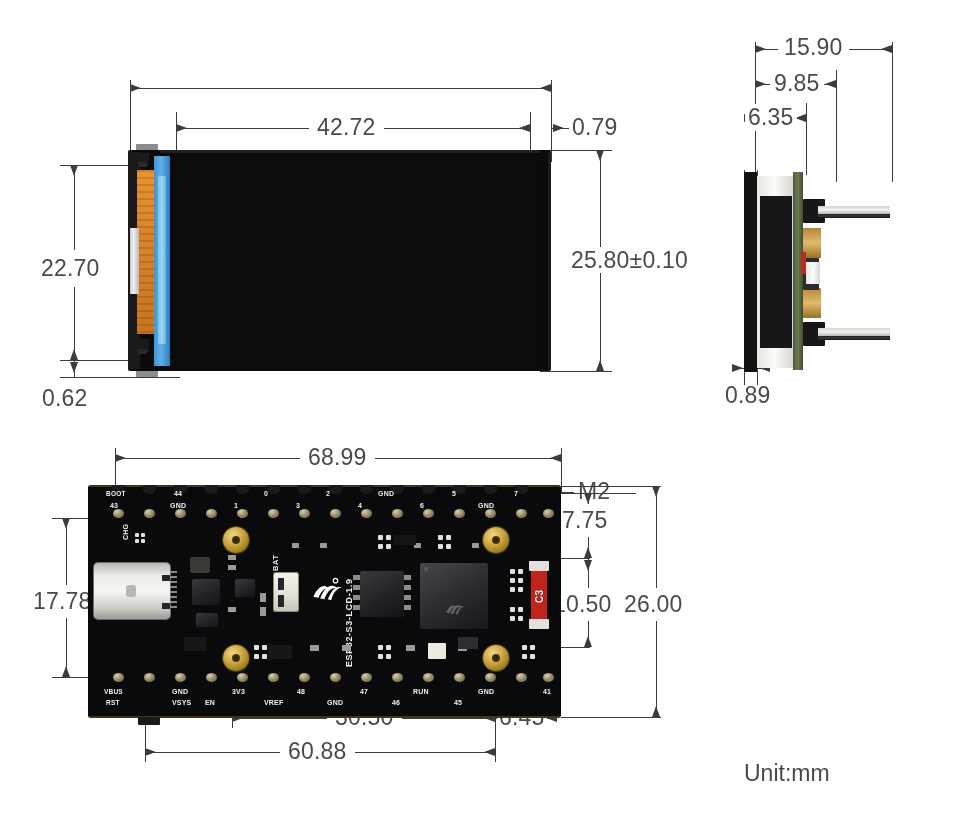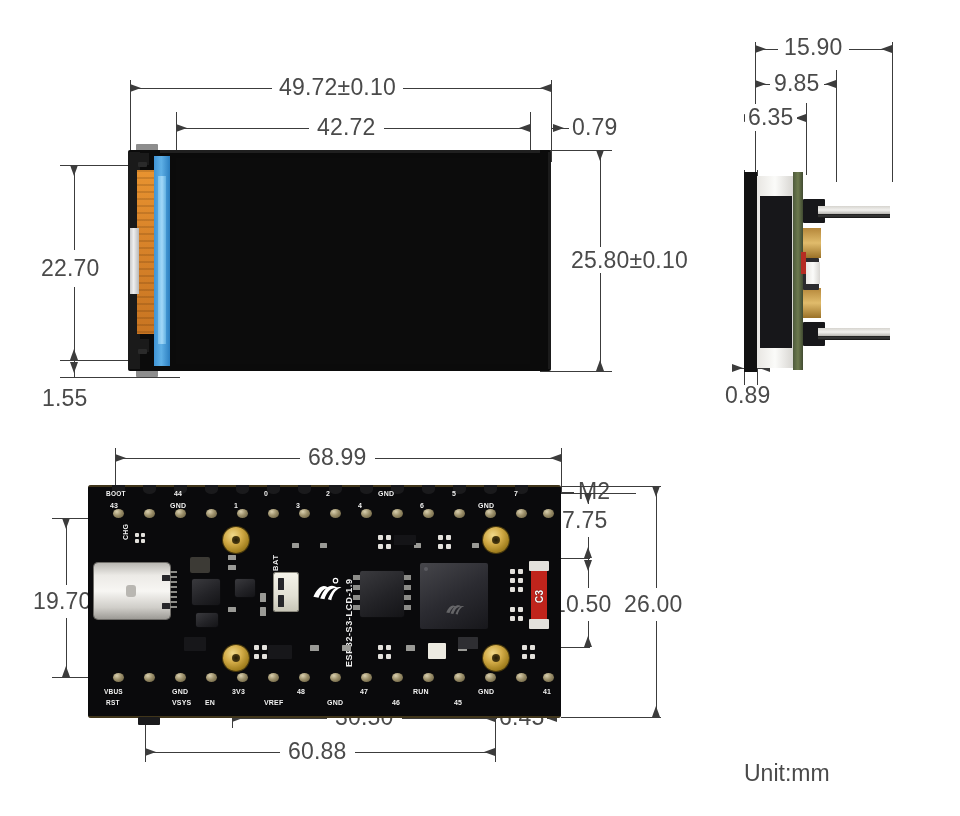--- a/index.html
+++ b/index.html
@@ -228,21 +228,20 @@
 
 <div id="root">
 
   <div id="view-front" class="abs" style="left:0;top:0;width:660px;height:420px;">
 
     <div class="ext-v" style="left:130px;top:80px;height:82px;"></div>
     <div class="ext-v" style="left:551px;top:80px;height:82px;"></div>
     <div class="dimline-h" style="left:130px;top:88px;width:421px;"></div>
     <div class="arw right" style="left:130px;top:83.5px;"></div>
     <div class="arw left" style="left:540px;top:83.5px;"></div>
-    <div class="dim" style="left:272px;top:74px;background:#fff;padding:0 7px;">49.72±0.10</div>
 
     <div class="ext-v" style="left:176px;top:112px;height:56px;"></div>
     <div class="ext-v" style="left:530px;top:112px;height:56px;"></div>
     <div class="dimline-h" style="left:176px;top:128px;width:354px;"></div>
     <div class="arw right" style="left:176px;top:123.5px;"></div>
     <div class="arw left" style="left:519px;top:123.5px;"></div>
     <div class="dim" style="left:309px;top:114px;background:#fff;padding:0 8px;">42.72</div>
 
     <div class="dimline-h" style="left:551px;top:128px;width:18px;"></div>
     <div class="arw right" style="left:553px;top:123.5px;"></div>
@@ -258,21 +257,21 @@
     <div class="ext-h" style="left:60px;top:165px;width:120px;"></div>
     <div class="ext-h" style="left:60px;top:360px;width:120px;"></div>
     <div class="dimline-v" style="left:74px;top:165px;height:195px;"></div>
     <div class="arw down" style="left:70px;top:165px;"></div>
     <div class="arw up" style="left:70px;top:349px;"></div>
     <div class="dim" style="left:41px;top:250px;background:#fff;padding:5px 0;">22.70</div>
 
     <div class="ext-h" style="left:60px;top:377px;width:120px;"></div>
     <div class="dimline-v" style="left:74px;top:360px;height:18px;"></div>
     <div class="arw down" style="left:70px;top:362px;"></div>
-    <div class="dim" style="left:42px;top:385px;">1.55</div>
+    <div class="dim" style="left:42px;top:385px;">0.62</div>
 
     <div class="tab-grey" style="left:136px;top:144px;width:22px;height:7px;"></div>
     <div class="tab-grey" style="left:136px;top:369px;width:22px;height:8px;"></div>
 
     <div class="lcd-body" style="left:128px;top:150px;width:423px;height:221px;"></div>
 
     <div class="lcd-edge-hi" style="left:160px;top:150px;width:380px;height:3px;opacity:.45;"></div>
 
     <div class="lcd-active" style="left:176px;top:158px;width:354px;height:206px;background:#0c0c0c;"></div>
 
@@ -366,21 +365,21 @@
     <div class="dimline-v" style="left:656px;top:66px;height:231px;"></div>
     <div class="arw down" style="left:652px;top:66px;"></div>
     <div class="arw up" style="left:652px;top:286px;"></div>
     <div class="dim" style="left:624px;top:168px;background:#fff;padding:3px 0;text-align:center;">26.00</div>
 
     <div class="ext-h" style="left:52px;top:98px;width:126px;"></div>
     <div class="ext-h" style="left:52px;top:257px;width:126px;"></div>
     <div class="dimline-v" style="left:66px;top:98px;height:159px;"></div>
     <div class="arw down" style="left:62px;top:98px;"></div>
     <div class="arw up" style="left:62px;top:246px;"></div>
-    <div class="dim" style="left:33px;top:165px;background:#fff;padding:3px 0;">19.70</div>
+    <div class="dim" style="left:33px;top:165px;background:#fff;padding:3px 0;">17.78</div>
 
     <div class="ext-v" style="left:232px;top:232px;height:76px;"></div>
     <div class="ext-v" style="left:495px;top:232px;height:76px;"></div>
     <div class="dimline-h" style="left:232px;top:298px;width:263px;"></div>
     <div class="arw right" style="left:232px;top:293.5px;"></div>
     <div class="arw left" style="left:484px;top:293.5px;"></div>
     <div class="dim" style="left:327px;top:284px;background:#fff;padding:0 8px;">30.50</div>
 
     <div class="dimline-h" style="left:495px;top:298px;width:62px;"></div>
     <div class="arw left" style="left:546px;top:293.5px;"></div>

